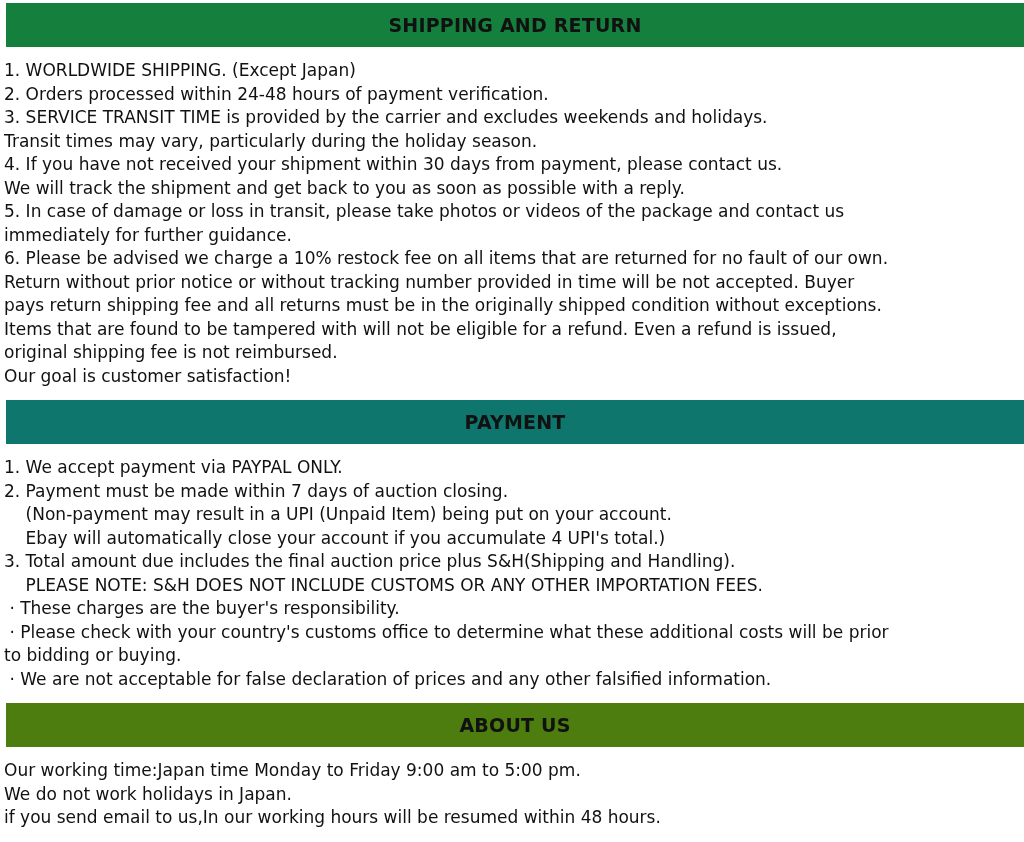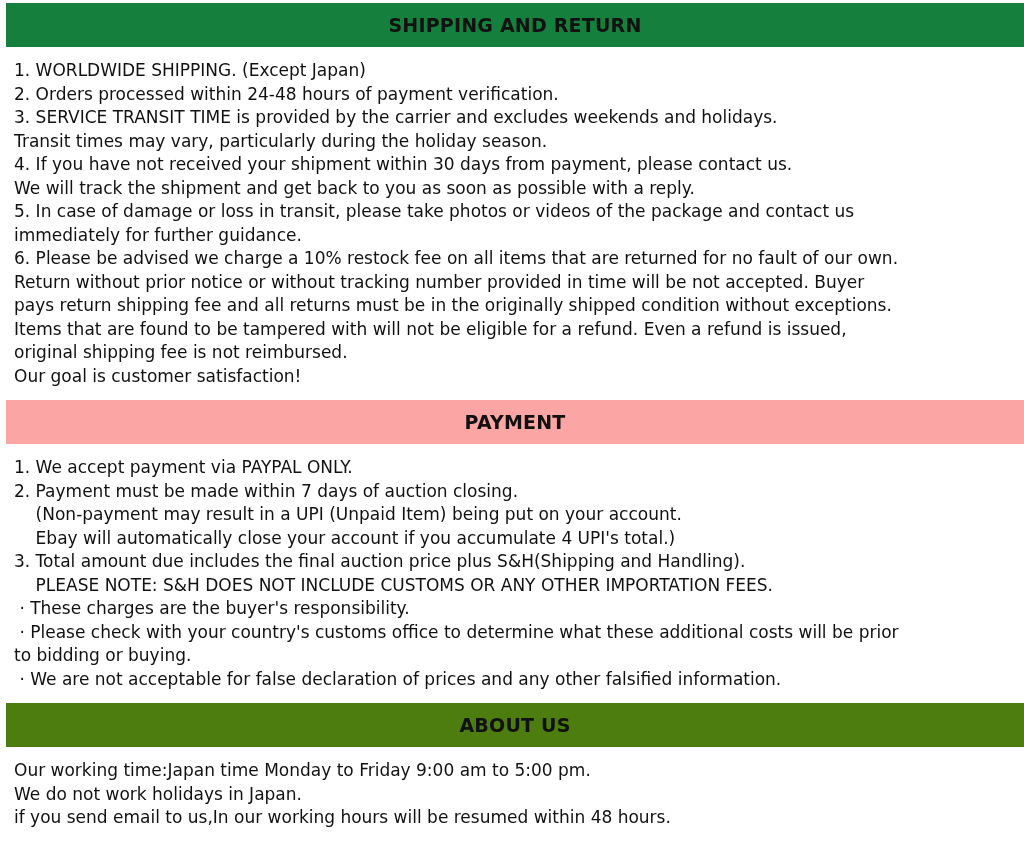--- a/index.html
+++ b/index.html
@@ -28,21 +28,21 @@
     justify-content: center;
     font-size: 19px;
     font-weight: bold;
     color: #111111;
     letter-spacing: 0.2px;
   }
   .section-header.first {
     margin-top: 3px;
   }
   .section-body {
-    margin: 12px 14px;
+    margin: 12px 4px;
     color: #111111;
   }
   .text-line {
     font-size: 17px;
     line-height: 23.5px;
     height: 23.5px;
     white-space: pre;
     color: #111111;
   }
   .bottom-divider {
@@ -70,21 +70,21 @@
     <div class="text-line">5. In case of damage or loss in transit, please take photos or videos of the package and contact us</div>
     <div class="text-line">immediately for further guidance.</div>
     <div class="text-line">6. Please be advised we charge a 10% restock fee on all items that are returned for no fault of our own.</div>
     <div class="text-line">Return without prior notice or without tracking number provided in time will be not accepted. Buyer</div>
     <div class="text-line">pays return shipping fee and all returns must be in the originally shipped condition without exceptions.</div>
     <div class="text-line">Items that are found to be tampered with will not be eligible for a refund. Even a refund is issued,</div>
     <div class="text-line">original shipping fee is not reimbursed.</div>
     <div class="text-line">Our goal is customer satisfaction!</div>
   </div>
 
-  <div class="section-header" style="background-color: #fca5a5;">
+  <div class="section-header" style="background-color: #0f766e;">
     <span>PAYMENT</span>
   </div>
   <div class="section-body">
     <div class="text-line">1. We accept payment via PAYPAL ONLY.</div>
     <div class="text-line">2. Payment must be made within 7 days of auction closing.</div>
     <div class="text-line">    (Non-payment may result in a UPI (Unpaid Item) being put on your account.</div>
     <div class="text-line">    Ebay will automatically close your account if you accumulate 4 UPI's total.)</div>
     <div class="text-line">3. Total amount due includes the final auction price plus S&amp;H(Shipping and Handling).</div>
     <div class="text-line">    PLEASE NOTE: S&amp;H DOES NOT INCLUDE CUSTOMS OR ANY OTHER IMPORTATION FEES.</div>
     <div class="text-line"> · These charges are the buyer's responsibility.</div>

